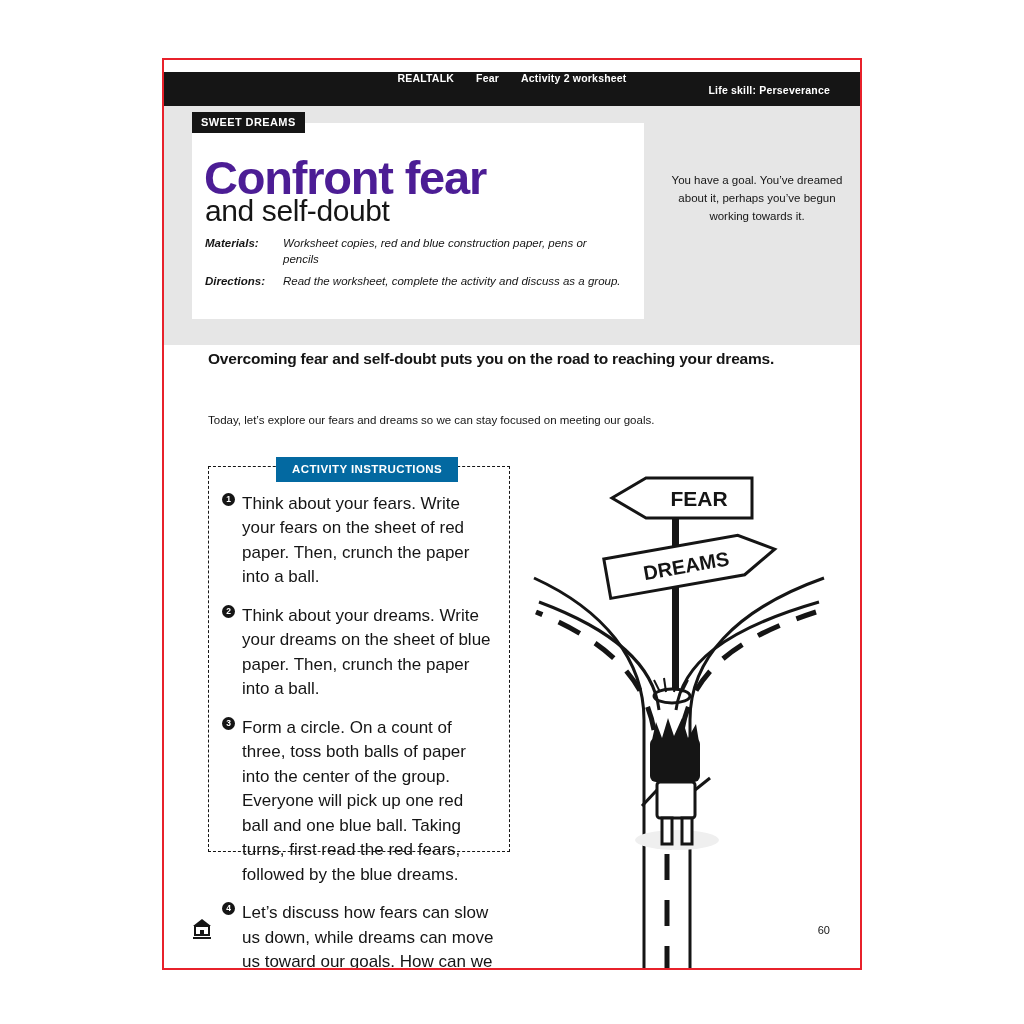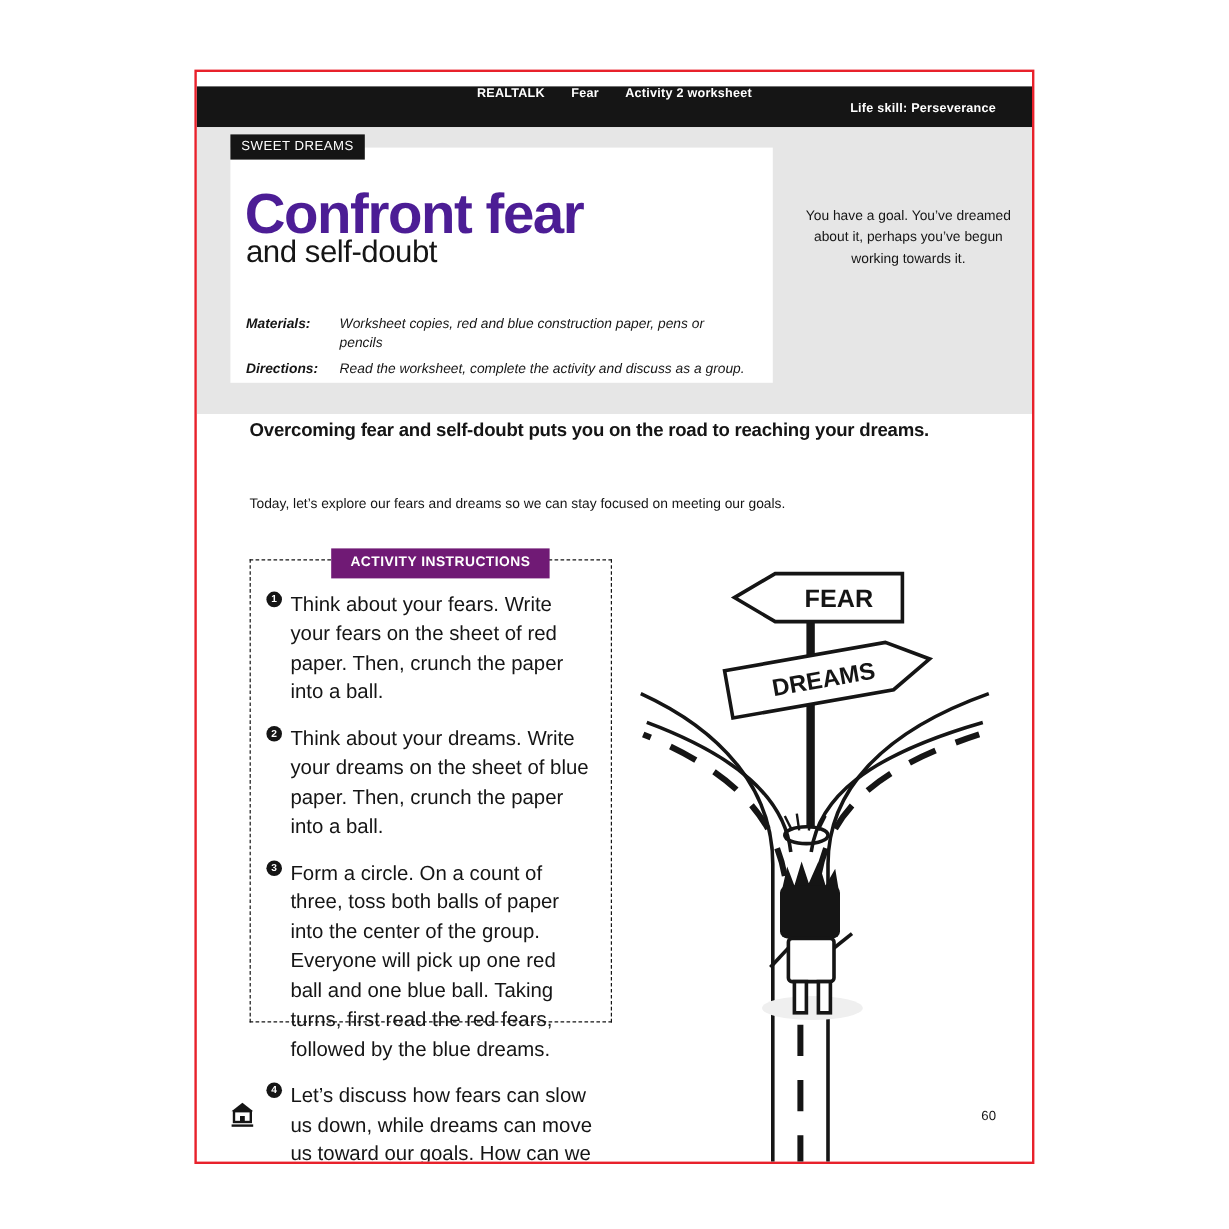--- a/index.html
+++ b/index.html
@@ -72,54 +72,53 @@
     background: #ffffff;
   }
 
   .tag {
     position: absolute;
     left: 28px;
     top: 52px;
     background: #151515;
     color: #ffffff;
     font-size: 11px;
-    font-weight: normal;
+    font-weight: bold;
     letter-spacing: 0.4px;
     padding: 4px 9px 5px 9px;
   }
 
   .title-main {
     position: absolute;
     left: 40px;
     top: 94px;
     font-size: 47px;
     font-weight: bold;
     color: #4c1d95;
     letter-spacing: -1.2px;
     line-height: 1;
   }
 
   .title-sub {
     position: absolute;
     left: 41px;
     top: 134px;
-    font-size: 26px;
+    font-size: 30px;
     color: #151515;
     letter-spacing: -0.4px;
   }
 
   .meta {
     position: absolute;
     left: 41px;
     top: 176px;
     width: 420px;
     font-size: 11.5px;
     color: #151515;
     line-height: 1.35;
-    margin-top: 27px;
   }
   .meta-row { display: flex; margin-bottom: 7px; }
   .meta-label {
     font-style: italic;
     font-weight: bold;
     width: 78px;
     flex: 0 0 78px;
   }
   .meta-val { flex: 1; font-style: italic; }
 
@@ -173,21 +172,21 @@
     width: 302px;
     height: 386px;
     border: 1px dashed #151515;
     box-sizing: border-box;
   }
 
   .activity-head {
     position: absolute;
     left: 112px;
     top: 397px;
-    background: #701a75;
+    background: #0369a1;
     color: #ffffff;
     font-size: 11.5px;
     font-weight: bold;
     letter-spacing: 0.4px;
     padding: 6px 16px 7px 16px;
   }
 
   .steps {
     position: absolute;
     left: 58px;

